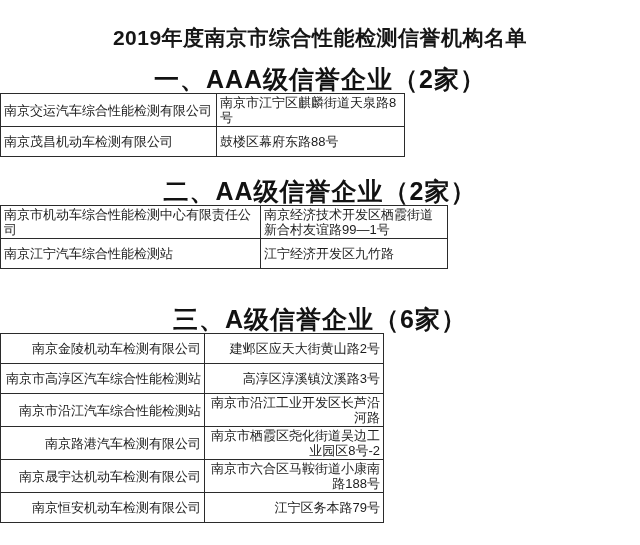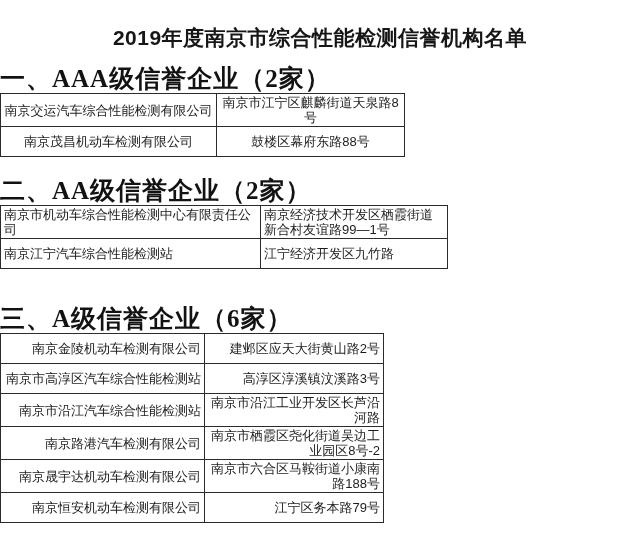--- a/index.html
+++ b/index.html
@@ -24,24 +24,23 @@
     font-weight: 700;
     text-align: center;
     letter-spacing: 0.5px;
     color: #161616;
   }
   .section-heading {
     margin: 0;
     font-size: 25px;
     line-height: 28px;
     font-weight: 700;
-    text-align: left;
+    text-align: center;
     letter-spacing: 1px;
     color: #121212;
-    font-family: Liberation Serif, serif;
   }
   .section-heading.h1 { margin-top: 15px; }
   .section-heading.h2 { margin-top: 20px; }
   .section-heading.h3 { margin-top: 36px; }
 
   table.list {
     border-collapse: collapse;
     table-layout: fixed;
     margin: 0;
   }
@@ -49,21 +48,21 @@
     border: 1.5px solid #2b2b2b;
     font-size: 13px;
     line-height: 15px;
     padding: 1px 3px;
     height: 27px;
     vertical-align: middle;
     word-break: break-all;
     color: #1c1c1c;
   }
   
-  .t1 { margin-left: 93px; text-align: center; }
+  .t1 { margin-left: 93px; }
   .t1 col.c1 { width: 216px; }
   .t1 col.c2 { width: 188px; }
   .t2 { margin-left: 95px; }
   .t2 col.c1 { width: 260px; }
   .t2 col.c2 { width: 187px; }
   .t3 { margin-left: 97px; text-align: right; }
   .t3 col.c1 { width: 204px; }
   .t3 col.c2 { width: 179px; }
 </style>
 </head>

